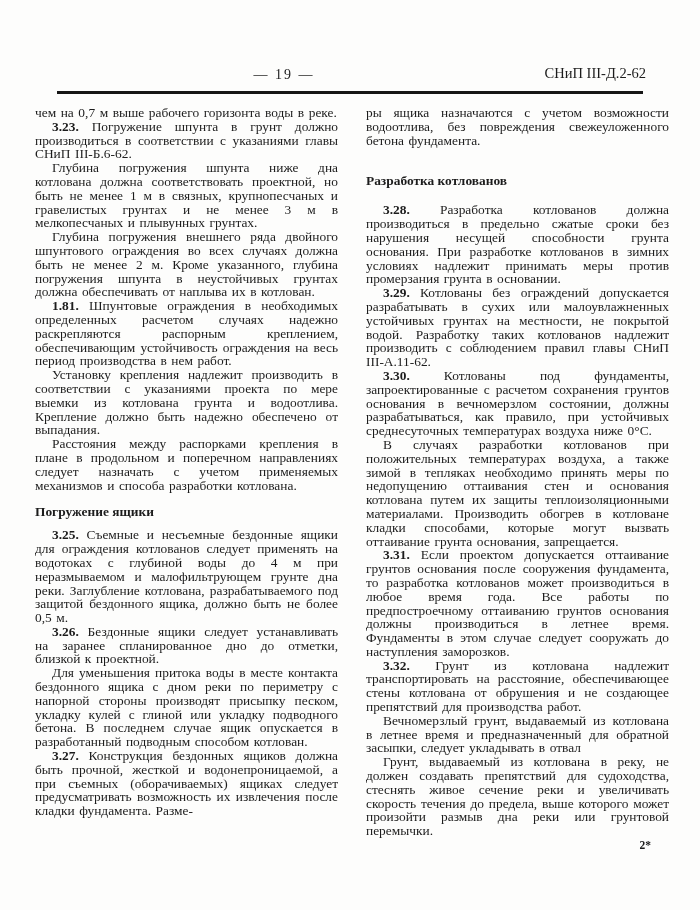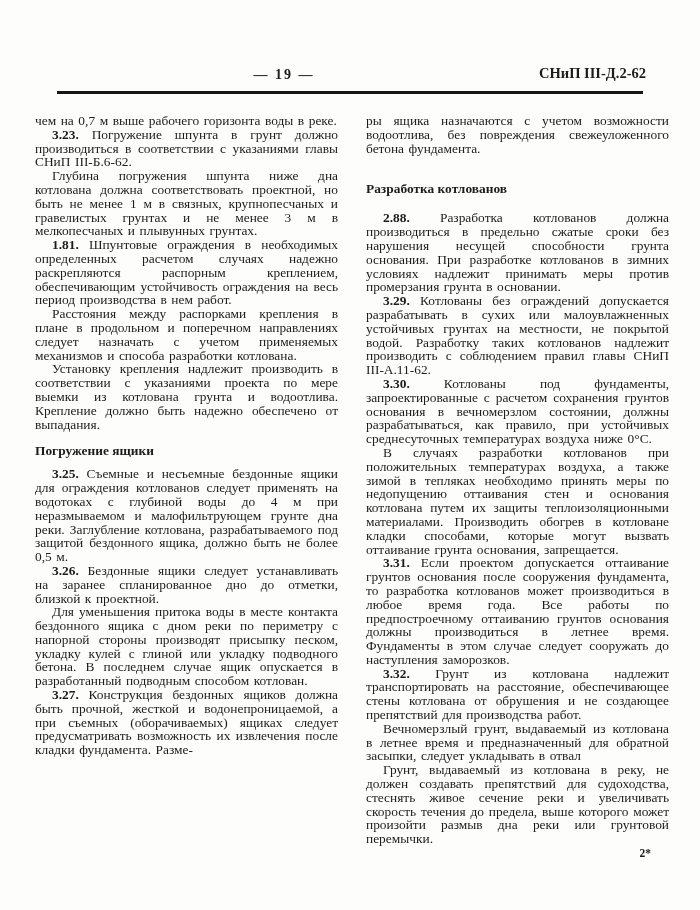--- a/index.html
+++ b/index.html
@@ -14,51 +14,50 @@
   }
   .page { position: absolute; inset: 0; }
 
   .page-number {
     position: absolute;
     top: 67px;
     left: 238px;
     width: 92px;
     text-align: center;
     font-size: 14px;
-    font-weight: bold;
+    font-weight: normal;
     letter-spacing: 2px;
     white-space: nowrap;
   }
   .doc-code {
     position: absolute;
     top: 65px;
     left: 536px;
     width: 110px;
     text-align: right;
     font-size: 14.5px;
-    font-weight: bold;
+    font-weight: normal;
     white-space: nowrap;
   }
   .header-rule {
     position: absolute;
     top: 91px;
     left: 57px;
     width: 586px;
     height: 3px;
     background: #161616;
   }
 
   .columns {
     position: absolute;
     top: 106px;
     left: 35px;
     width: 634px;
     display: flex;
     gap: 28px;
-    margin-top: 8px;
   }
   .col { width: 311px; }
 
   p.para {
     margin: 0;
     font-size: 13.4px;
     line-height: 13.8px;
     text-align: justify;
     word-spacing: 1.2px;
   }
@@ -91,33 +90,34 @@
 
   <div class="doc-code">СНиП III-Д.2-62</div>
 
   <div class="header-rule"></div>
 
   <div class="columns">
     <div class="col col-left">
         <p class="para">чем на 0,7 м выше рабочего горизонта воды в реке.</p>
         <p class="para indent"><b class="clause-num">3.23.</b> Погружение шпунта в грунт должно производиться в соответствии с указаниями главы СНиП III-Б.6-62.</p>
         <p class="para indent">Глубина погружения шпунта ниже дна котлована должна соответствовать проектной, но быть не менее 1 м в связных, крупнопесчаных и гравелистых грунтах и не менее 3 м в мелкопесчаных и плывунных грунтах.</p>
+        <p class="para indent">Глубина погружения внешнего ряда двойного шпунтового ограждения во всех случаях должна быть не менее 2 м. Кроме указанного, глубина погружения шпунта в неустойчивых грунтах должна обеспечивать от наплыва их в котлован.</p>
         <p class="para indent"><b class="clause-num">1.81.</b> Шпунтовые ограждения в необходимых определенных расчетом случаях надежно раскрепляются распорным креплением, обеспечивающим устойчивость ограждения на весь период производства в нем работ.</p>
+        <p class="para indent">Установку крепления надлежит производить в соответствии с указаниями проекта по мере выемки из котлована грунта и водоотлива. Крепление должно быть надежно обеспечено от выпадания.</p>
         <p class="para indent">Расстояния между распорками крепления в плане в продольном и поперечном направлениях следует назначать с учетом применяемых механизмов и способа разработки котлована.</p>
-        <p class="para indent">Установку крепления надлежит производить в соответствии с указаниями проекта по мере выемки из котлована грунта и водоотлива. Крепление должно быть надежно обеспечено от выпадания.</p>
         <h3 class="col-heading">Погружение ящики</h3>
         <p class="para indent"><b class="clause-num">3.25.</b> Съемные и несъемные бездонные ящики для ограждения котлованов следует применять на водотоках с глубиной воды до 4 м при неразмываемом и малофильтрующем грунте дна реки. Заглубление котлована, разрабатываемого под защитой бездонного ящика, должно быть не более 0,5 м.</p>
         <p class="para indent"><b class="clause-num">3.26.</b> Бездонные ящики следует устанавливать на заранее спланированное дно до отметки, близкой к проектной.</p>
         <p class="para indent">Для уменьшения притока воды в месте контакта бездонного ящика с дном реки по периметру с напорной стороны производят присыпку песком, укладку кулей с глиной или укладку подводного бетона. В последнем случае ящик опускается в разработанный подводным способом котлован.</p>
         <p class="para indent"><b class="clause-num">3.27.</b> Конструкция бездонных ящиков должна быть прочной, жесткой и водонепроницаемой, а при съемных (оборачиваемых) ящиках следует предусматривать возможность их извлечения после кладки фундамента. Разме-</p>
       </div>
     <div class="col col-right">
     <p class="para">ры ящика назначаются с учетом возможности водоотлива, без повреждения свежеуложенного бетона фундамента.</p>
         <h3 class="col-heading">Разработка котлованов</h3>
-        <p class="para indent"><b class="clause-num">2.88.</b> Разработка котлованов должна производиться в предельно сжатые сроки без нарушения несущей способности грунта основания. При разработке котлованов в зимних условиях надлежит принимать меры против промерзания грунта в основании.</p>
+        <p class="para indent"><b class="clause-num">3.28.</b> Разработка котлованов должна производиться в предельно сжатые сроки без нарушения несущей способности грунта основания. При разработке котлованов в зимних условиях надлежит принимать меры против промерзания грунта в основании.</p>
         <p class="para indent"><b class="clause-num">3.29.</b> Котлованы без ограждений допускается разрабатывать в сухих или малоувлажненных устойчивых грунтах на местности, не покрытой водой. Разработку таких котлованов надлежит производить с соблюдением правил главы СНиП III-А.11-62.</p>
         <p class="para indent"><b class="clause-num">3.30.</b> Котлованы под фундаменты, запроектированные с расчетом сохранения грунтов основания в вечномерзлом состоянии, должны разрабатываться, как правило, при устойчивых среднесуточных температурах воздуха ниже 0°С.</p>
         <p class="para indent">В случаях разработки котлованов при положительных температурах воздуха, а также зимой в тепляках необходимо принять меры по недопущению оттаивания стен и основания котлована путем их защиты теплоизоляционными материалами. Производить обогрев в котловане кладки способами, которые могут вызвать оттаивание грунта основания, запрещается.</p>
         <p class="para indent"><b class="clause-num">3.31.</b> Если проектом допускается оттаивание грунтов основания после сооружения фундамента, то разработка котлованов может производиться в любое время года. Все работы по предпостроечному оттаиванию грунтов основания должны производиться в летнее время. Фундаменты в этом случае следует сооружать до наступления заморозков.</p>
         <p class="para indent"><b class="clause-num">3.32.</b> Грунт из котлована надлежит транспортировать на расстояние, обеспечивающее стены котлована от обрушения и не создающее препятствий для производства работ.</p>
         <p class="para indent">Вечномерзлый грунт, выдаваемый из котлована в летнее время и предназначенный для обратной засыпки, следует укладывать в отвал</p>
         <p class="para indent">Грунт, выдаваемый из котлована в реку, не должен создавать препятствий для судоходства, стеснять живое сечение реки и увеличивать скорость течения до предела, выше которого может произойти размыв дна реки или грунтовой перемычки.</p>
         <div class="signature-mark">2*</div>
       </div>
   </div>

